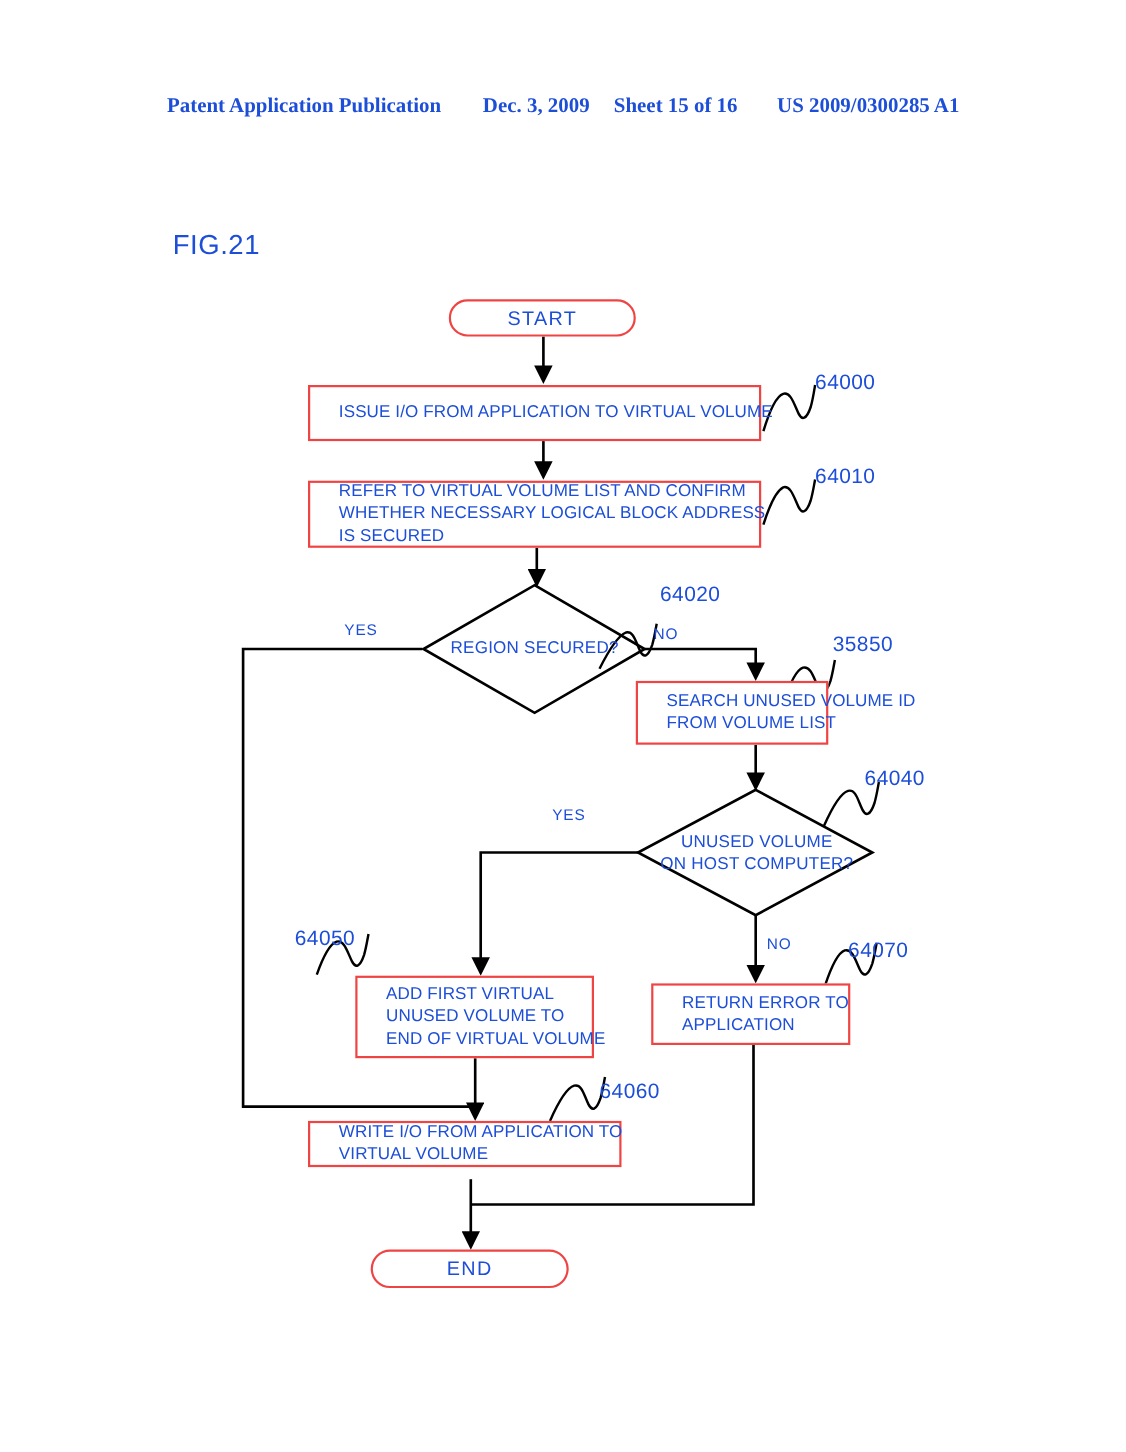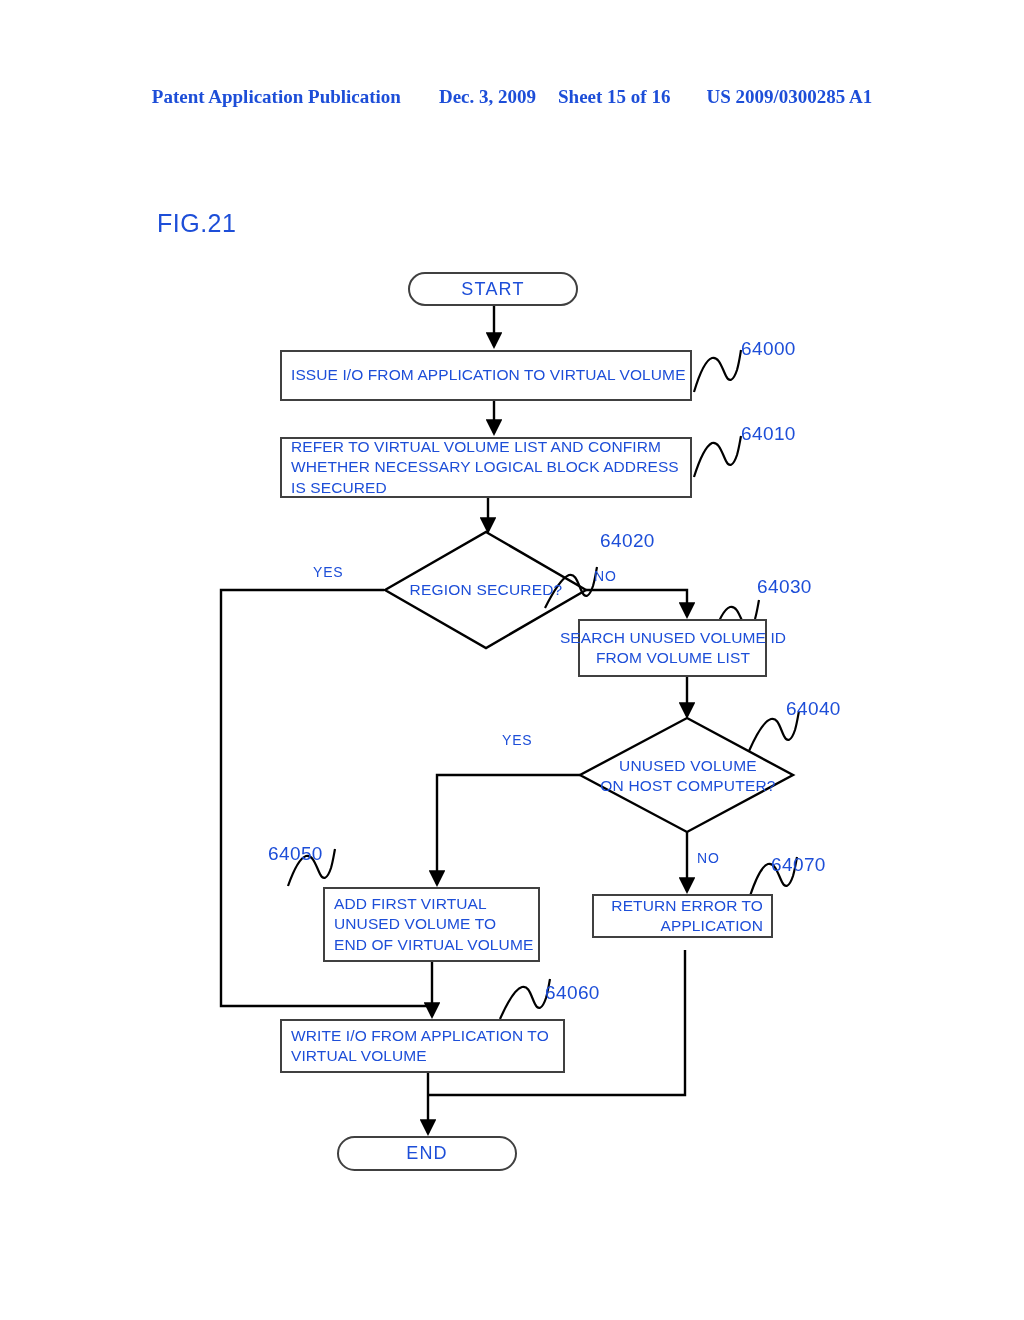--- a/index.html
+++ b/index.html
@@ -49,36 +49,36 @@
     left: 0;
     top: 0;
     width: 1024px;
     height: 1320px;
   }
 
   
   .node {
     position: absolute;
     box-sizing: border-box;
-    border: 2px solid #404040;
+    border: 2px solid #ef4444;
     background: #ffffff;
   }
   .terminal {
     border-radius: 999px;
     display: flex;
     align-items: center;
     justify-content: center;
     font-size: 18px;
     letter-spacing: 1.2px;
   }
   .process {
     display: flex;
     flex-direction: column;
     justify-content: center;
-    padding: 3px 8px 3px 9px;
+    padding: 3px 8px 3px 26px;
     font-size: 15.5px;
     line-height: 1.30;
     letter-spacing: 0.1px;
   }
   .process.centeredone { justify-content: center; }
   .process .ln { display: block; white-space: nowrap; }
 
   
   .diamond-label {
     position: absolute;
@@ -187,57 +187,57 @@
   <div class="node process centeredone" style="left:280px; top:350px; width:412px; height:51px;">
     <span class="ln">ISSUE I/O FROM APPLICATION TO VIRTUAL VOLUME</span>
   </div>
 
   <div class="node process" style="left:280px; top:437px; width:412px; height:61px;">
     <span class="ln">REFER TO VIRTUAL VOLUME LIST AND CONFIRM</span>
     <span class="ln">WHETHER NECESSARY LOGICAL BLOCK ADDRESS</span>
     <span class="ln">IS SECURED</span>
   </div>
 
-  <div class="node process" style="left:578px; top:619px; width:189px; height:58px;align-items:center;">
+  <div class="node process" style="left:578px; top:619px; width:175px; height:58px;">
     <span class="ln">SEARCH UNUSED VOLUME ID</span>
     <span class="ln">FROM VOLUME LIST</span>
   </div>
 
   <div class="node process" style="left:323px; top:887px; width:217px; height:75px;">
     <span class="ln">ADD FIRST VIRTUAL</span>
     <span class="ln">UNUSED VOLUME TO</span>
     <span class="ln">END OF VIRTUAL VOLUME</span>
   </div>
 
-  <div class="node process" style="left:592px; top:894px; width:181px; height:44px;text-align:right;">
+  <div class="node process" style="left:592px; top:894px; width:181px; height:56px;">
     <span class="ln">RETURN ERROR TO</span>
     <span class="ln">APPLICATION</span>
   </div>
 
-  <div class="node process" style="left:280px; top:1019px; width:285px; height:54px;">
+  <div class="node process" style="left:280px; top:1019px; width:285px; height:42px;">
     <span class="ln">WRITE I/O FROM APPLICATION TO</span>
     <span class="ln">VIRTUAL VOLUME</span>
   </div>
 
   <div class="diamond-label" style="left:385px; top:566px; width:202px; height:48px;">
     <span class="ln">REGION SECURED?</span>
   </div>
 
   <div class="diamond-label" style="left:582px; top:751px; width:212px; height:50px;">
     <span class="ln">UNUSED VOLUME</span>
     <span class="ln">ON HOST COMPUTER?</span>
   </div>
 
   <div class="refnum" style="left:741px; top:338px;">64000</div>
 
   <div class="refnum" style="left:741px; top:423px;">64010</div>
 
   <div class="refnum" style="left:600px; top:530px;">64020</div>
 
-  <div class="refnum" style="left:757px; top:576px;">64030</div>
+  <div class="refnum" style="left:757px; top:576px;">35850</div>
 
   <div class="refnum" style="left:786px; top:698px;">64040</div>
 
   <div class="refnum" style="left:268px; top:843px;">64050</div>
 
   <div class="refnum" style="left:771px; top:854px;">64070</div>
 
   <div class="refnum" style="left:545px; top:982px;">64060</div>
 
   <div class="branch" style="left:313px; top:564px;">YES</div>

